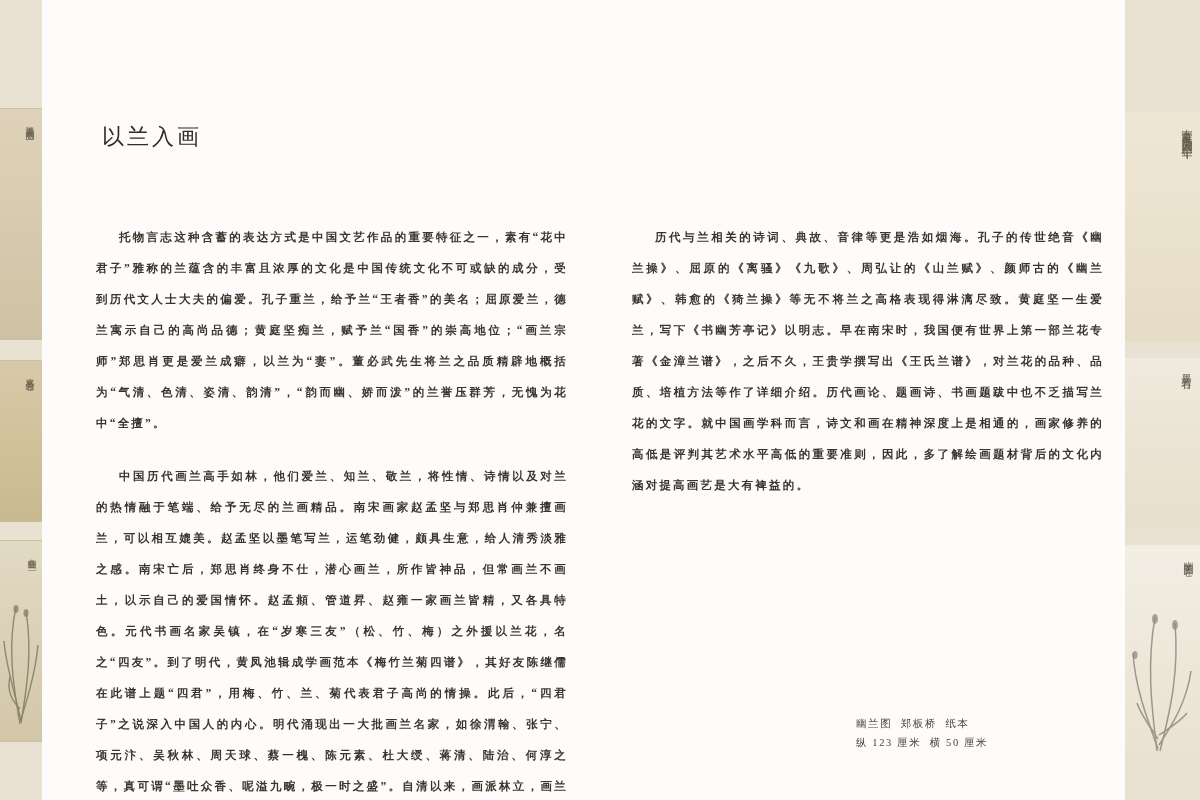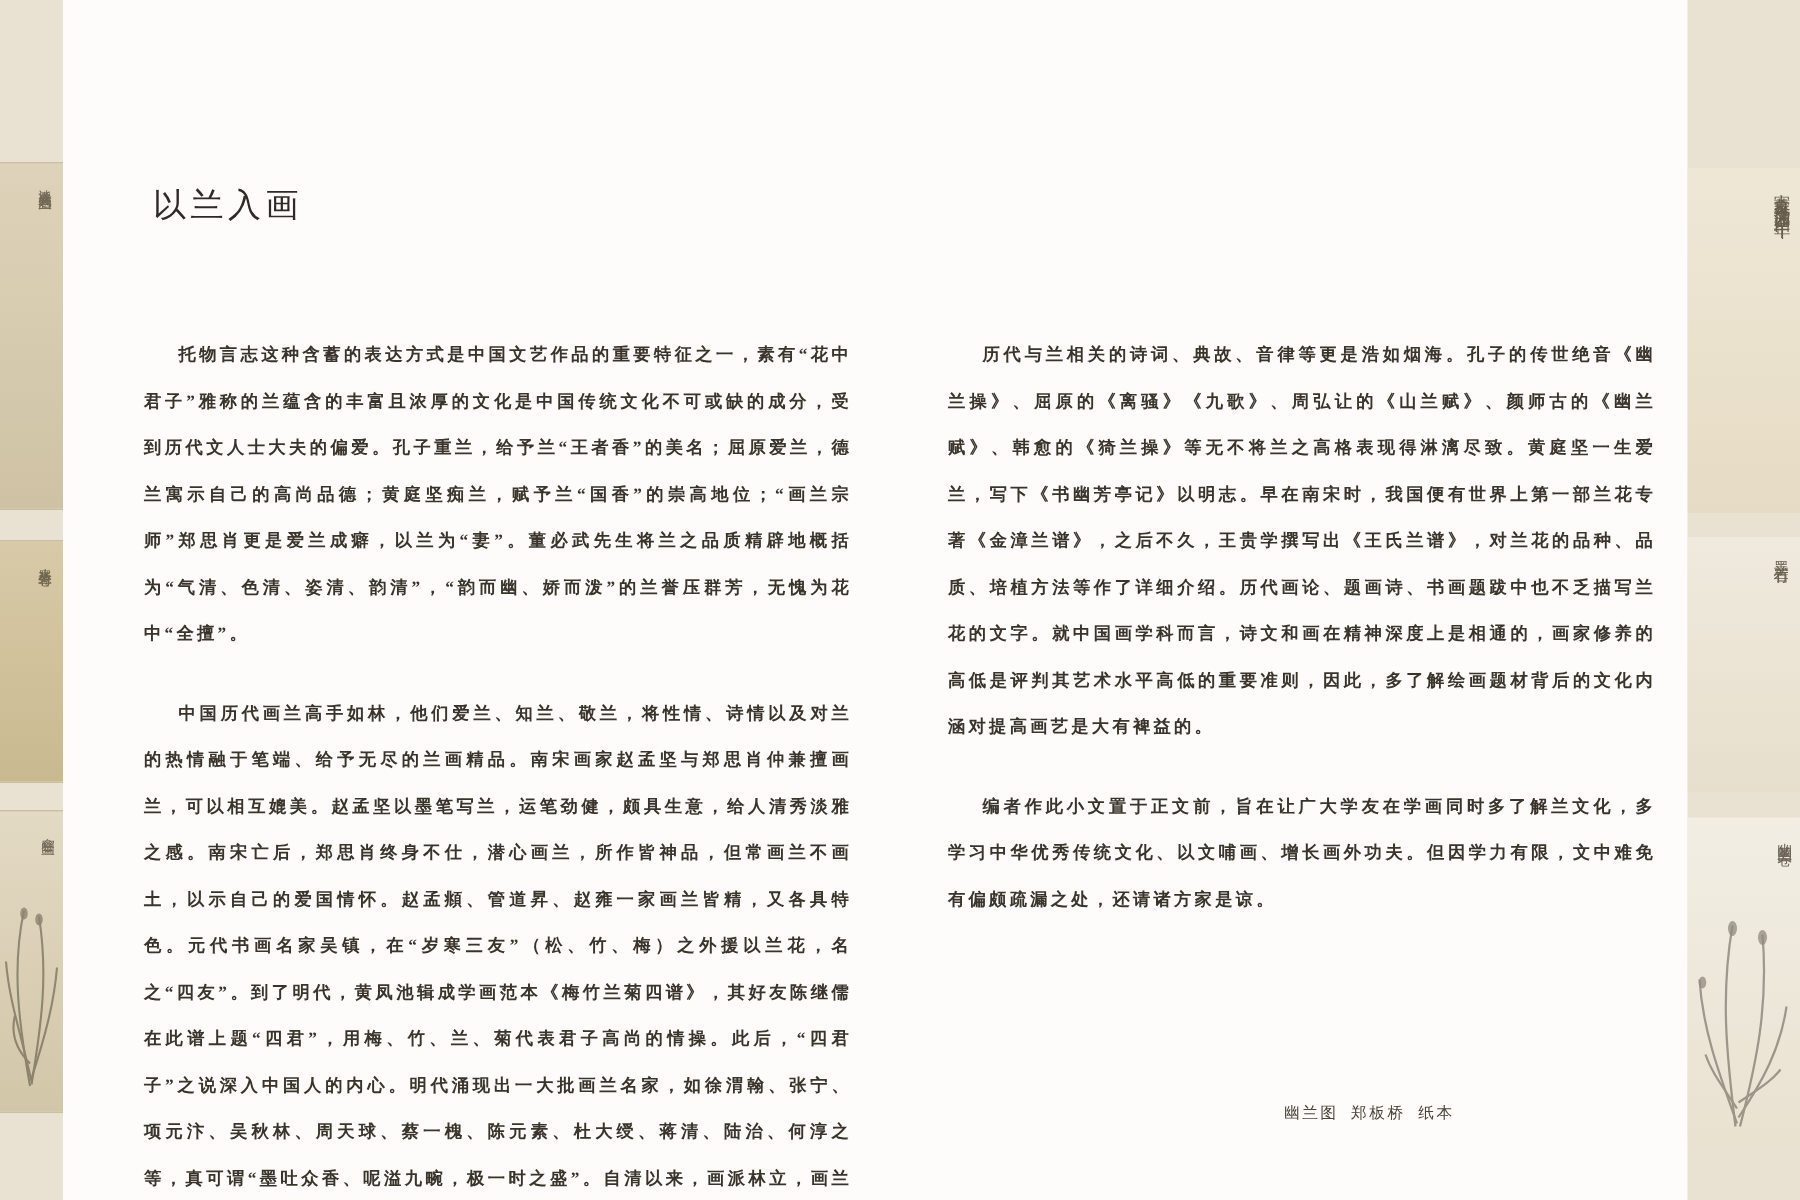--- a/index.html
+++ b/index.html
@@ -206,23 +206,23 @@
 
     <div class="columns">
 
       <div class="col">
         <p class="para">托物言志这种含蓄的表达方式是中国文艺作品的重要特征之一，素有“花中君子”雅称的兰蕴含的丰富且浓厚的文化是中国传统文化不可或缺的成分，受到历代文人士大夫的偏爱。孔子重兰，给予兰“王者香”的美名；屈原爱兰，德兰寓示自己的高尚品德；黄庭坚痴兰，赋予兰“国香”的崇高地位；“画兰宗师”郑思肖更是爱兰成癖，以兰为“妻”。董必武先生将兰之品质精辟地概括为“气清、色清、姿清、韵清”，“韵而幽、娇而泼”的兰誉压群芳，无愧为花中“全擅”。</p>
         <p class="para">中国历代画兰高手如林，他们爱兰、知兰、敬兰，将性情、诗情以及对兰的热情融于笔端、给予无尽的兰画精品。南宋画家赵孟坚与郑思肖仲兼擅画兰，可以相互媲美。赵孟坚以墨笔写兰，运笔劲健，颇具生意，给人清秀淡雅之感。南宋亡后，郑思肖终身不仕，潜心画兰，所作皆神品，但常画兰不画土，以示自己的爱国情怀。赵孟頫、管道昇、赵雍一家画兰皆精，又各具特色。元代书画名家吴镇，在“岁寒三友”（松、竹、梅）之外援以兰花，名之“四友”。到了明代，黄凤池辑成学画范本《梅竹兰菊四谱》，其好友陈继儒在此谱上题“四君”，用梅、竹、兰、菊代表君子高尚的情操。此后，“四君子”之说深入中国人的内心。明代涌现出一大批画兰名家，如徐渭翰、张宁、项元汴、吴秋林、周天球、蔡一槐、陈元素、杜大绶、蒋清、陆治、何淳之等，真可谓“墨吐众香、呢溢九畹，极一时之盛”。自清以来，画派林立，画兰妙手更是愈不胜数，其中最具代表性的画兰名家当属郑板桥、板桥深通兰性，多画山中空谷幽兰，借笔下之兰，“叶姚困力、花劲四透”，并配以题画诗、画内画外，意境皆妙。石涛画兰，轻松明快，生机盎然，风格自成一家，惲寿平以没骨法写兰，设色淡雅脱俗，花姿婀约、兰香似能温出画面，令人心醉。清代其他画兰高手诸如八大山人、李鳝、金农、</p>
       </div>
 
       <div class="col">
         <p class="para">历代与兰相关的诗词、典故、音律等更是浩如烟海。孔子的传世绝音《幽兰操》、屈原的《离骚》《九歌》、周弘让的《山兰赋》、颜师古的《幽兰赋》、韩愈的《猗兰操》等无不将兰之高格表现得淋漓尽致。黄庭坚一生爱兰，写下《书幽芳亭记》以明志。早在南宋时，我国便有世界上第一部兰花专著《金漳兰谱》，之后不久，王贵学撰写出《王氏兰谱》，对兰花的品种、品质、培植方法等作了详细介绍。历代画论、题画诗、书画题跋中也不乏描写兰花的文字。就中国画学科而言，诗文和画在精神深度上是相通的，画家修养的高低是评判其艺术水平高低的重要准则，因此，多了解绘画题材背后的文化内涵对提高画艺是大有裨益的。</p>
-        <p class="para">编者作此小文置于正文前，旨在让广大学友在学画同时多了解兰文化，多学习中华优秀传统文化、以文哺画、增长画外功夫。但因学力有限，文中难免有偏颇疏漏之处，还请诸方家是谅。</p>
       </div>
 
     </div>
 
     <div class="caption">
       <div>幽兰图  郑板桥  纸本</div>
+      <div>纵 123 厘米  横 50 厘米</div>
     </div>
 
   </div>
 </div>
 
 </body></html>

